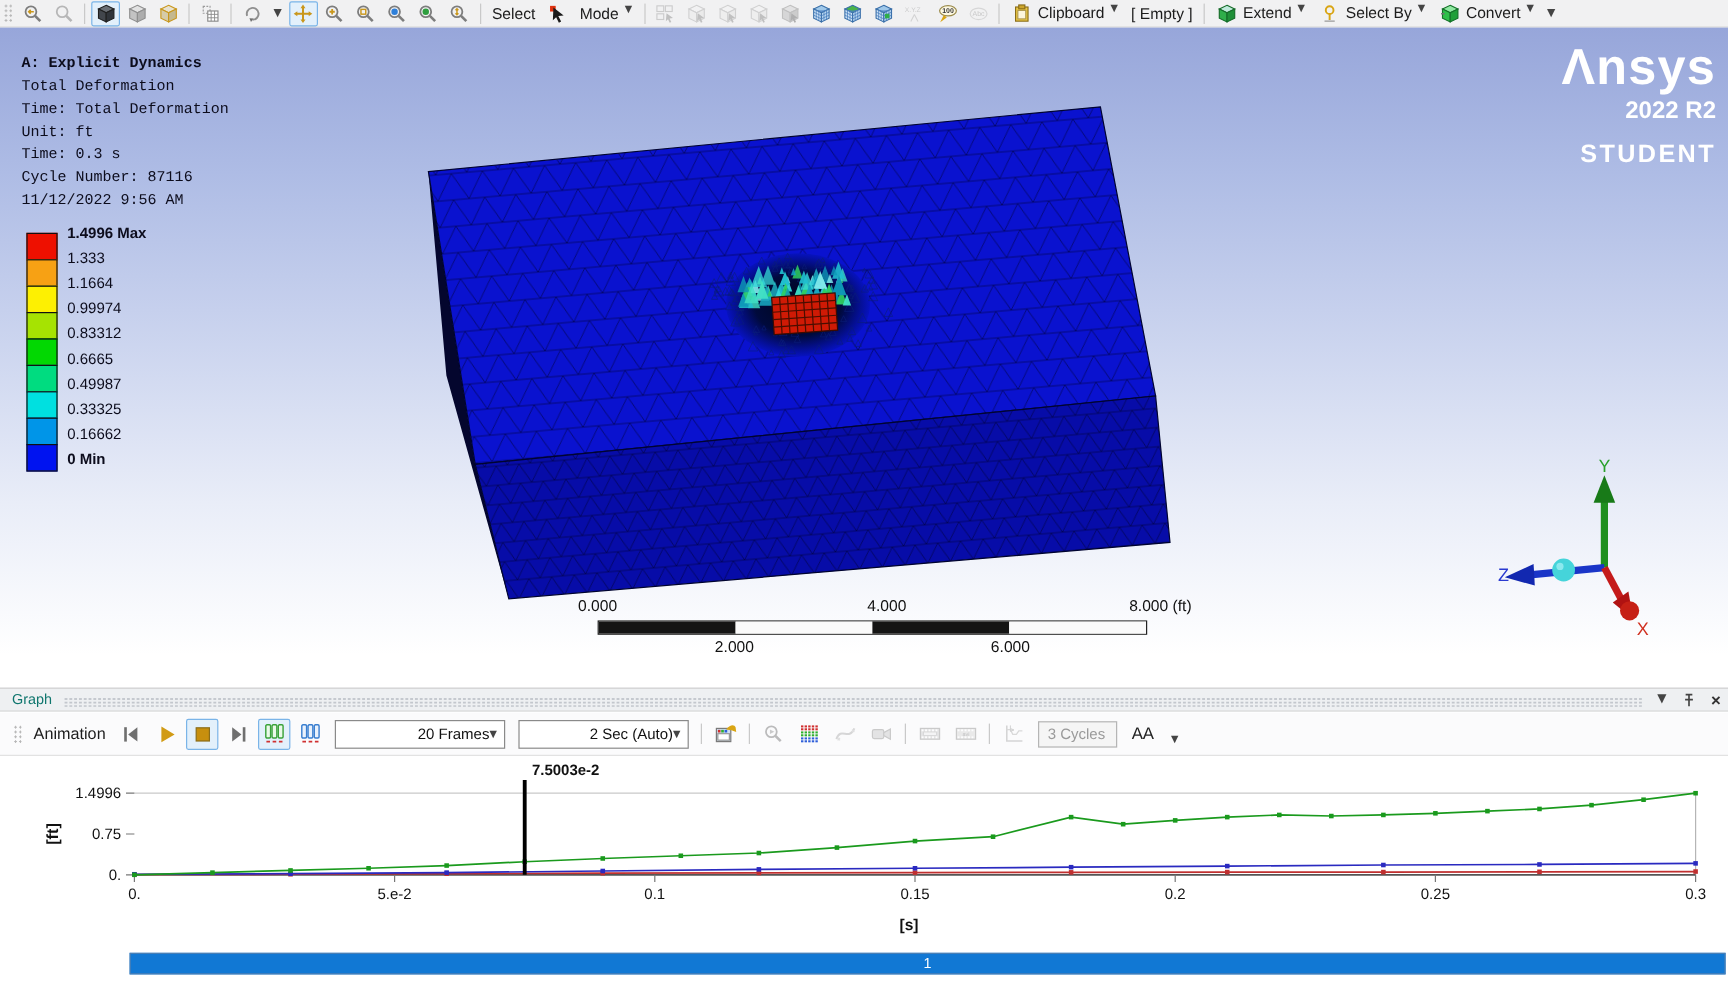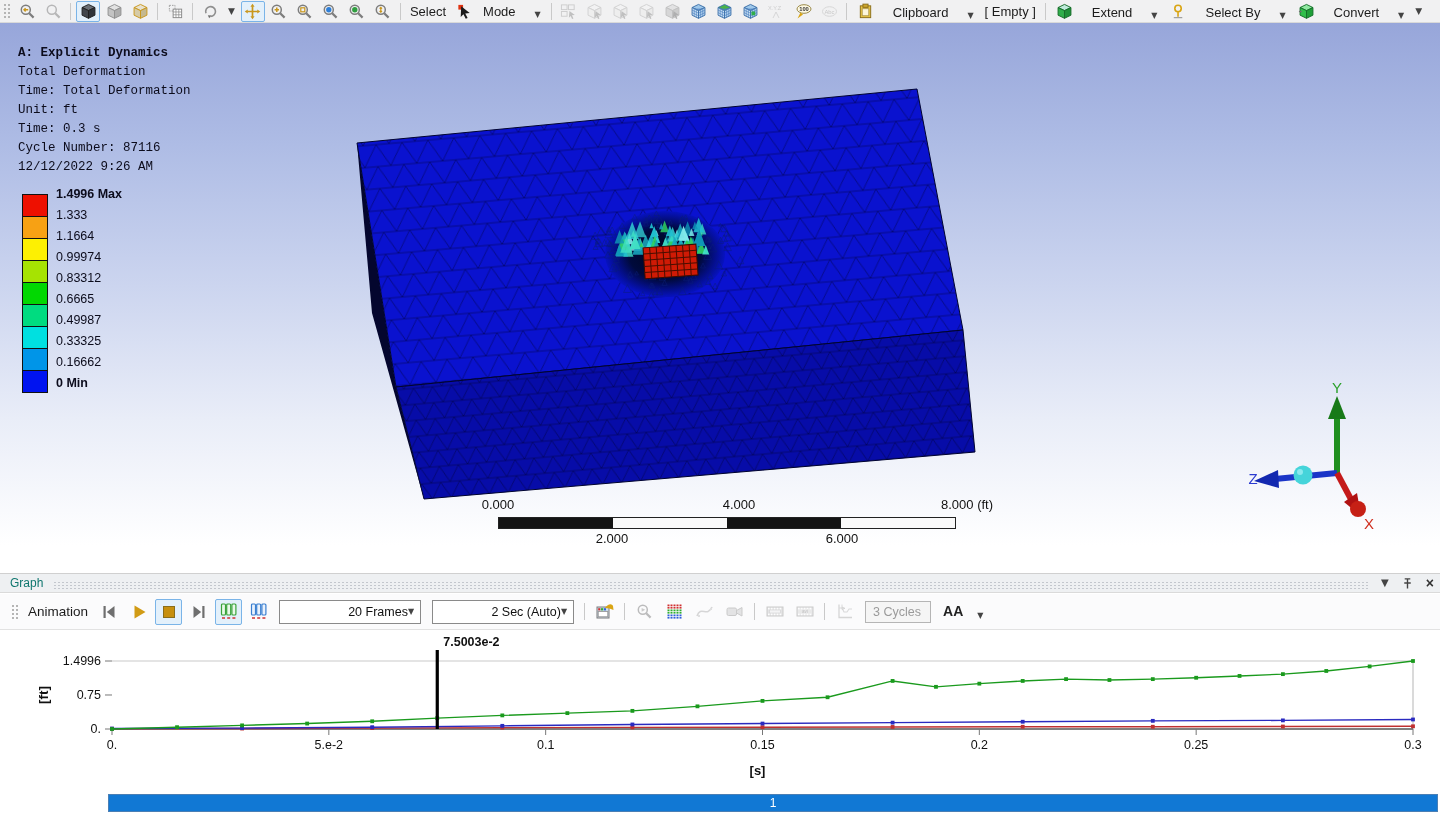--- a/index.html
+++ b/index.html
@@ -10,21 +10,21 @@
   .main-toolbar{position:absolute;left:0;top:0;width:1440px;height:23px;background:#f1f1f2;
     border-bottom:1px solid #d9d9d9;display:flex;align-items:center;gap:2px;padding-left:2px;box-sizing:border-box;}
   .tb-btn{width:24px;height:21px;display:flex;align-items:center;justify-content:center;
     border:1px solid transparent;background:transparent;padding:0;border-radius:2px;}
   .tb-btn.active{border-color:#7ab4e8;background:#e3f0fb;}
   .tb-btn.disabled{opacity:.5;}
   .tb-sep{width:1px;height:17px;background:#c9c9c9;margin:0 3px;}
   .tb-grip{width:7px;height:16px;margin:0 3px 0 1px;
     background-image:radial-gradient(#b5b5b5 1px,transparent 1.1px);background-size:4px 4px;}
   .tb-label{font-size:13px;color:#1c1c1c;padding:0 4px;white-space:nowrap;}
-  .tb-dd{display:flex;align-items:flex-end;gap:19px;border:1px solid transparent;background:transparent;
+  .tb-dd{display:flex;align-items:flex-start;gap:5px;border:1px solid transparent;background:transparent;
     font-size:13px;color:#1c1c1c;padding:1px 4px;white-space:nowrap;}
   .caret{font-family:"DejaVu Sans",sans-serif;font-size:8px;color:#444;line-height:1;}
   .tb-caret{border:none;background:none;font-size:9px;color:#444;padding:0 4px;font-family:"DejaVu Sans",sans-serif;}
   .ic{display:flex;align-items:center;justify-content:center;}
   .ic svg{display:block;}
 
   
   .viewport{position:absolute;left:0;top:23px;width:1440px;height:550px;
     background:linear-gradient(180deg,#97a6da 0%,#aebce5 22%,#ccd5ef 48%,#e9edf8 72%,#ffffff 95%);}
   .scene{position:absolute;left:0;top:0;}
@@ -55,21 +55,21 @@
   .gh-btn{border:none;background:none;padding:0 6px;color:#444;display:flex;align-items:center;}
   .gh-x{font-size:14px;color:#333;font-weight:bold;}
   .anim-bar{position:absolute;left:0;top:21px;width:1440px;height:36px;background:#fbfbfc;
     border-bottom:1px solid #e2e2e2;display:flex;align-items:center;gap:3px;padding-left:10px;box-sizing:border-box;}
   .anim-bar .tb-btn{width:27px;height:26px;}
   .anim-bar .tb-label{font-size:13.5px;}
   .combo{display:flex;align-items:center;justify-content:flex-end;width:142px;height:24px;
     border:1px solid #8a8a8a;background:#fff;font-size:12.5px;color:#111;padding:0 6px;margin:0 4px;box-sizing:border-box;}
   .inputbox{width:66px;height:22px;border:1px solid #b5b5b5;background:#f5f5f5;color:#9a9a9a;
     font-size:12.5px;display:flex;align-items:center;padding:0 7px;margin:4px 4px;box-sizing:border-box;}
-  .aa-btn{border:none;background:none;font-size:14px;font-weight:bold;color:#222;display:flex;align-items:flex-start;gap:14px;padding:0 5px;}
+  .aa-btn{border:none;background:none;font-size:14px;font-weight:normal;color:#222;display:flex;align-items:flex-start;gap:14px;padding:0 5px;}
   .aa-btn .caret{margin-top:9px;}
   .xaxis-title{position:absolute;left:0;top:190px;width:1515px;text-align:center;font-size:13px;font-weight:bold;color:#111;}
   .timeline{position:absolute;left:108px;top:221px;width:1330px;height:18px;background:#1178d4;
     border:1px solid #4a7fb5;box-sizing:border-box;color:#fff;font-size:12px;display:flex;align-items:center;justify-content:center;}
 </style>
 </head>
 <body>
 
 <div class="app">
 
@@ -592,21 +592,21 @@
         </g>
       </svg>
 
     <div class="annotation" id="annotation">
       <div class="ttl">A: Explicit Dynamics</div>
     <div>Total Deformation</div>
         <div>Time: Total Deformation</div>
         <div>Unit: ft</div>
         <div>Time: 0.3 s</div>
         <div>Cycle Number: 87116</div>
-        <div>12/12/2022 9:26 AM</div>
+        <div>11/12/2022 9:56 AM</div>
       </div>
 
     <div class="legend" id="legend" style="position: absolute;">
         <div class="box" style="background: rgb(238, 16, 0);"></div>
         <div class="box" style="background: rgb(247, 161, 20);"></div>
         <div class="box" style="background: rgb(253, 240, 2);"></div>
         <div class="box" style="background: rgb(166, 227, 2);"></div>
         <div class="box" style="background: rgb(2, 216, 2);"></div>
         <div class="box" style="background: rgb(0, 220, 128);"></div>
         <div class="box" style="background: rgb(0, 224, 224);"></div>
@@ -617,20 +617,25 @@
         <div class="lbl" style="left: 34px; top: 34px; position: absolute;">1.1664</div>
         <div class="lbl" style="left: 34px; top: 55px; position: absolute;">0.99974</div>
         <div class="lbl" style="left: 34px; top: 76px; position: absolute;">0.83312</div>
         <div class="lbl" style="left: 34px; top: 97px; position: absolute;">0.6665</div>
         <div class="lbl" style="left: 34px; top: 118px; position: absolute;">0.49987</div>
         <div class="lbl" style="left: 34px; top: 139px; position: absolute;">0.33325</div>
         <div class="lbl" style="left: 34px; top: 160px; position: absolute;">0.16662</div>
         <div class="lbl b" style="left: 34px; top: 181px; position: absolute;">0 Min</div>
       </div>
 
+    <div class="ansys-logo">
+      <div class="brand" id="logo-brand">Λnsys</div>
+      <div class="ver">2022 R2</div>
+      <div class="ed">STUDENT</div>
+    </div>
 
     <div class="ruler-lbl" style="left:498px;top:474px;">0.000</div>
     <div class="ruler-lbl" style="left:727px;top:474px;margin-left:12px;">4.000</div>
     <div class="ruler-lbl" style="left:967px;top:474px;">8.000 (ft)</div>
     <div class="ruler-bar">
       <div class="rb-k"></div>
         <div class="rb-w"></div>
         <div class="rb-k"></div>
         <div class="rb-w"></div>
     </div>

